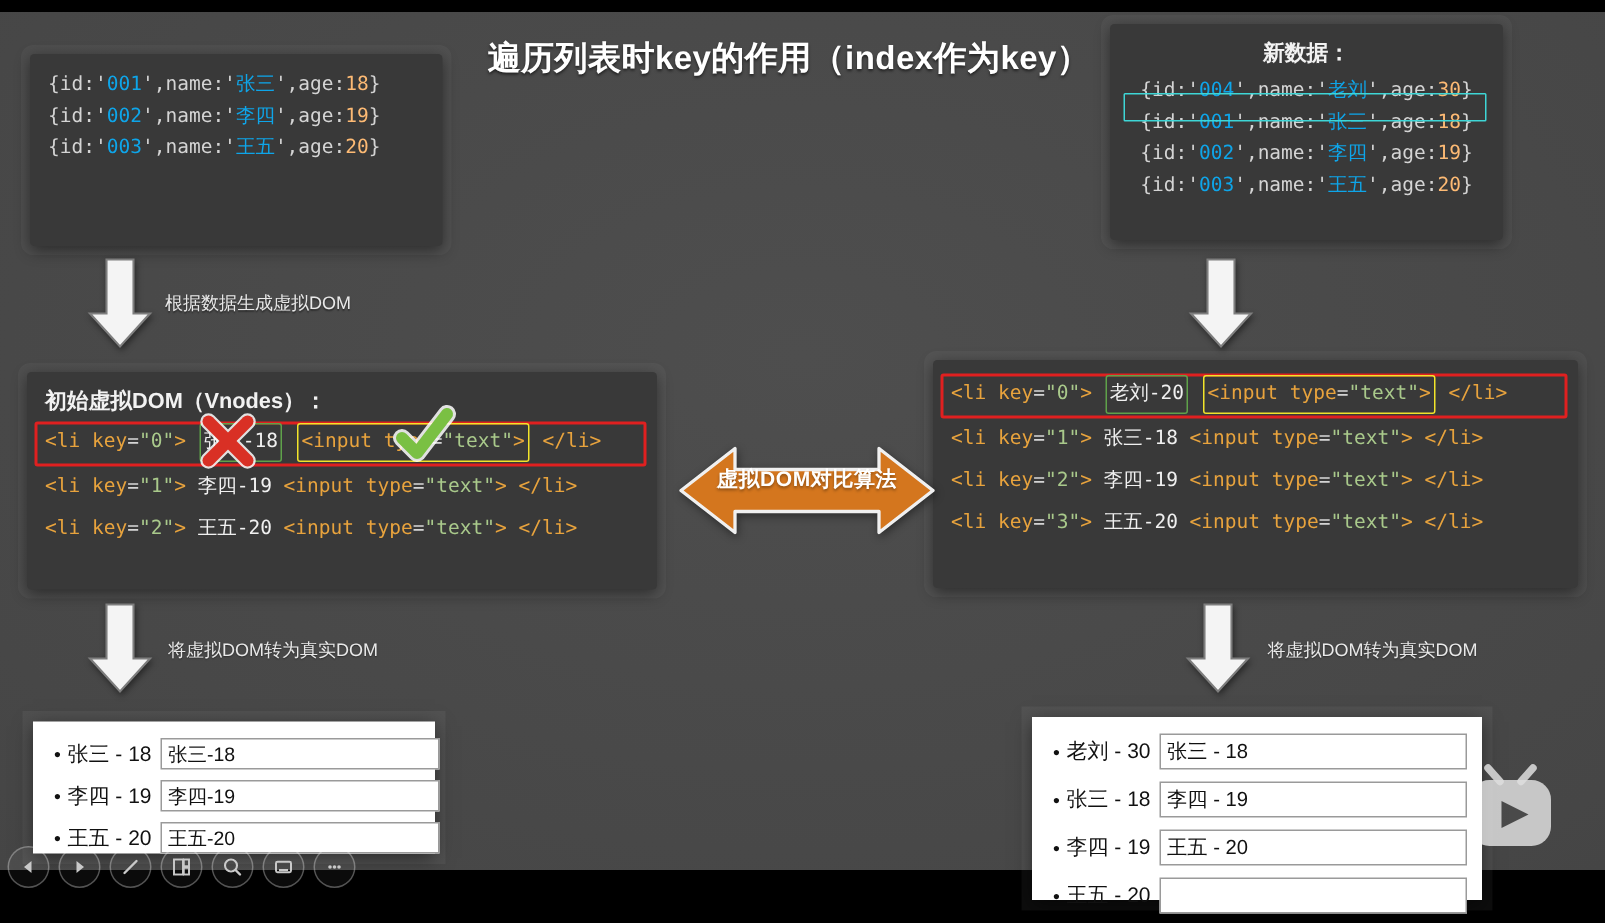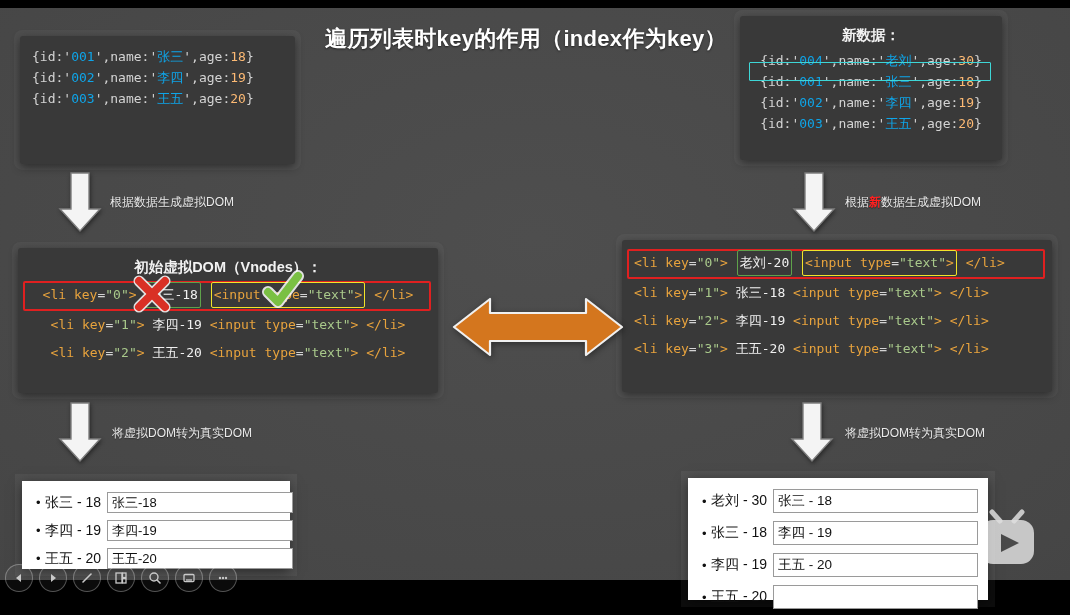--- a/index.html
+++ b/index.html
@@ -71,21 +71,21 @@
 
   
   #new-data-highlight{
     position:absolute;left:9px;top:46px;width:240px;height:17px;
     border:1.6px solid #3ed6d6;
     border-radius:1px;
     pointer-events:none;
   }
 
   
-  #panel-initial-vdom{left:18px;top:240px;width:420px;height:145px;text-align:center;}
+  #panel-initial-vdom{left:18px;top:240px;width:420px;height:145px;}
   #panel-new-vdom{left:622px;top:232px;width:430px;height:152px;}
 
   .vdom-row{position:relative;}
   .row-outline{
     position:absolute;
     border:2.2px solid #e02020;
     border-radius:2px;
     pointer-events:none;
   }
   .box-green{
@@ -257,21 +257,20 @@
     </div>
 
     <svg class="arrow-down" style="left:58px;top:163px;" viewBox="0 0 44 62">
       <polygon points="13,2 31,2 31,38 42,38 22,60 2,38 13,38" fill="#f4f4f4" stroke="#7e7e7e" stroke-width="1.4"></polygon>
     </svg>
     <div class="arrow-label" style="left:110px;top:186px;">根据数据生成虚拟DOM</div>
 
     <svg class="arrow-down" style="left:792px;top:163px;" viewBox="0 0 44 62">
       <polygon points="13,2 31,2 31,38 42,38 22,60 2,38 13,38" fill="#f4f4f4" stroke="#7e7e7e" stroke-width="1.4"></polygon>
     </svg>
-    <div class="arrow-label" style="left:845px;top:186px;"><span>根据</span><span class="hl-red">新</span><span>数据生成虚拟DOM</span></div>
 
     <div class="panel" id="panel-initial-vdom">
       <div class="panel-title">初始虚拟DOM（Vnodes）：</div>
 
       <div class="vdom-row" style="height:26px;">
         <div class="row-outline" style="left:-7px;top:-1px;right:-5px;height:26px;"></div>
         <div class="code-line" style="line-height:24px;position:relative;">
           <span class="c-tag">&lt;li </span><span class="c-attr">key</span><span class="c-plain">=</span><span class="c-val">"<span>0</span>"</span><span class="c-tag">&gt;</span>
           <span class="box-green"><span class="c-name">张三-18</span></span>
           <span class="box-yellow"><span class="c-tag">&lt;input </span><span class="c-attr">type</span><span class="c-plain">=</span><span class="c-val">"text"</span><span class="c-tag">&gt;</span></span>
@@ -340,20 +339,21 @@
         <span class="c-tag">&lt;li </span><span class="c-attr">key</span><span class="c-plain">=</span><span class="c-val">"<span>3</span>"</span><span class="c-tag">&gt;</span>
         <span class="c-name">王五-20</span>
         <span class="c-tag">&lt;input </span><span class="c-attr">type</span><span class="c-plain">=</span><span class="c-val">"text"</span><span class="c-tag">&gt;</span>
         <span class="c-tag">&lt;/li&gt;</span>
       </div>
     </div>
 
     <svg id="center-arrow" viewBox="0 0 172 72">
       <polygon points="2,36 38,8 38,22 134,22 134,8 170,36 134,64 134,50 38,50 38,64" fill="#d4761e" stroke="#f0f0f0" stroke-width="2.2" stroke-linejoin="round"></polygon>
     </svg>
+    <div id="center-arrow-label">虚拟DOM对比算法</div>
 
     <svg class="arrow-down" style="left:58px;top:393px;" viewBox="0 0 44 62">
       <polygon points="13,2 31,2 31,38 42,38 22,60 2,38 13,38" fill="#f4f4f4" stroke="#7e7e7e" stroke-width="1.4"></polygon>
     </svg>
     <div class="arrow-label" style="left:112px;top:417px;">将虚拟DOM转为真实DOM</div>
 
     <svg class="arrow-down" style="left:790px;top:393px;" viewBox="0 0 44 62">
       <polygon points="13,2 31,2 31,38 42,38 22,60 2,38 13,38" fill="#f4f4f4" stroke="#7e7e7e" stroke-width="1.4"></polygon>
     </svg>
     <div class="arrow-label" style="left:845px;top:417px;">将虚拟DOM转为真实DOM</div>

